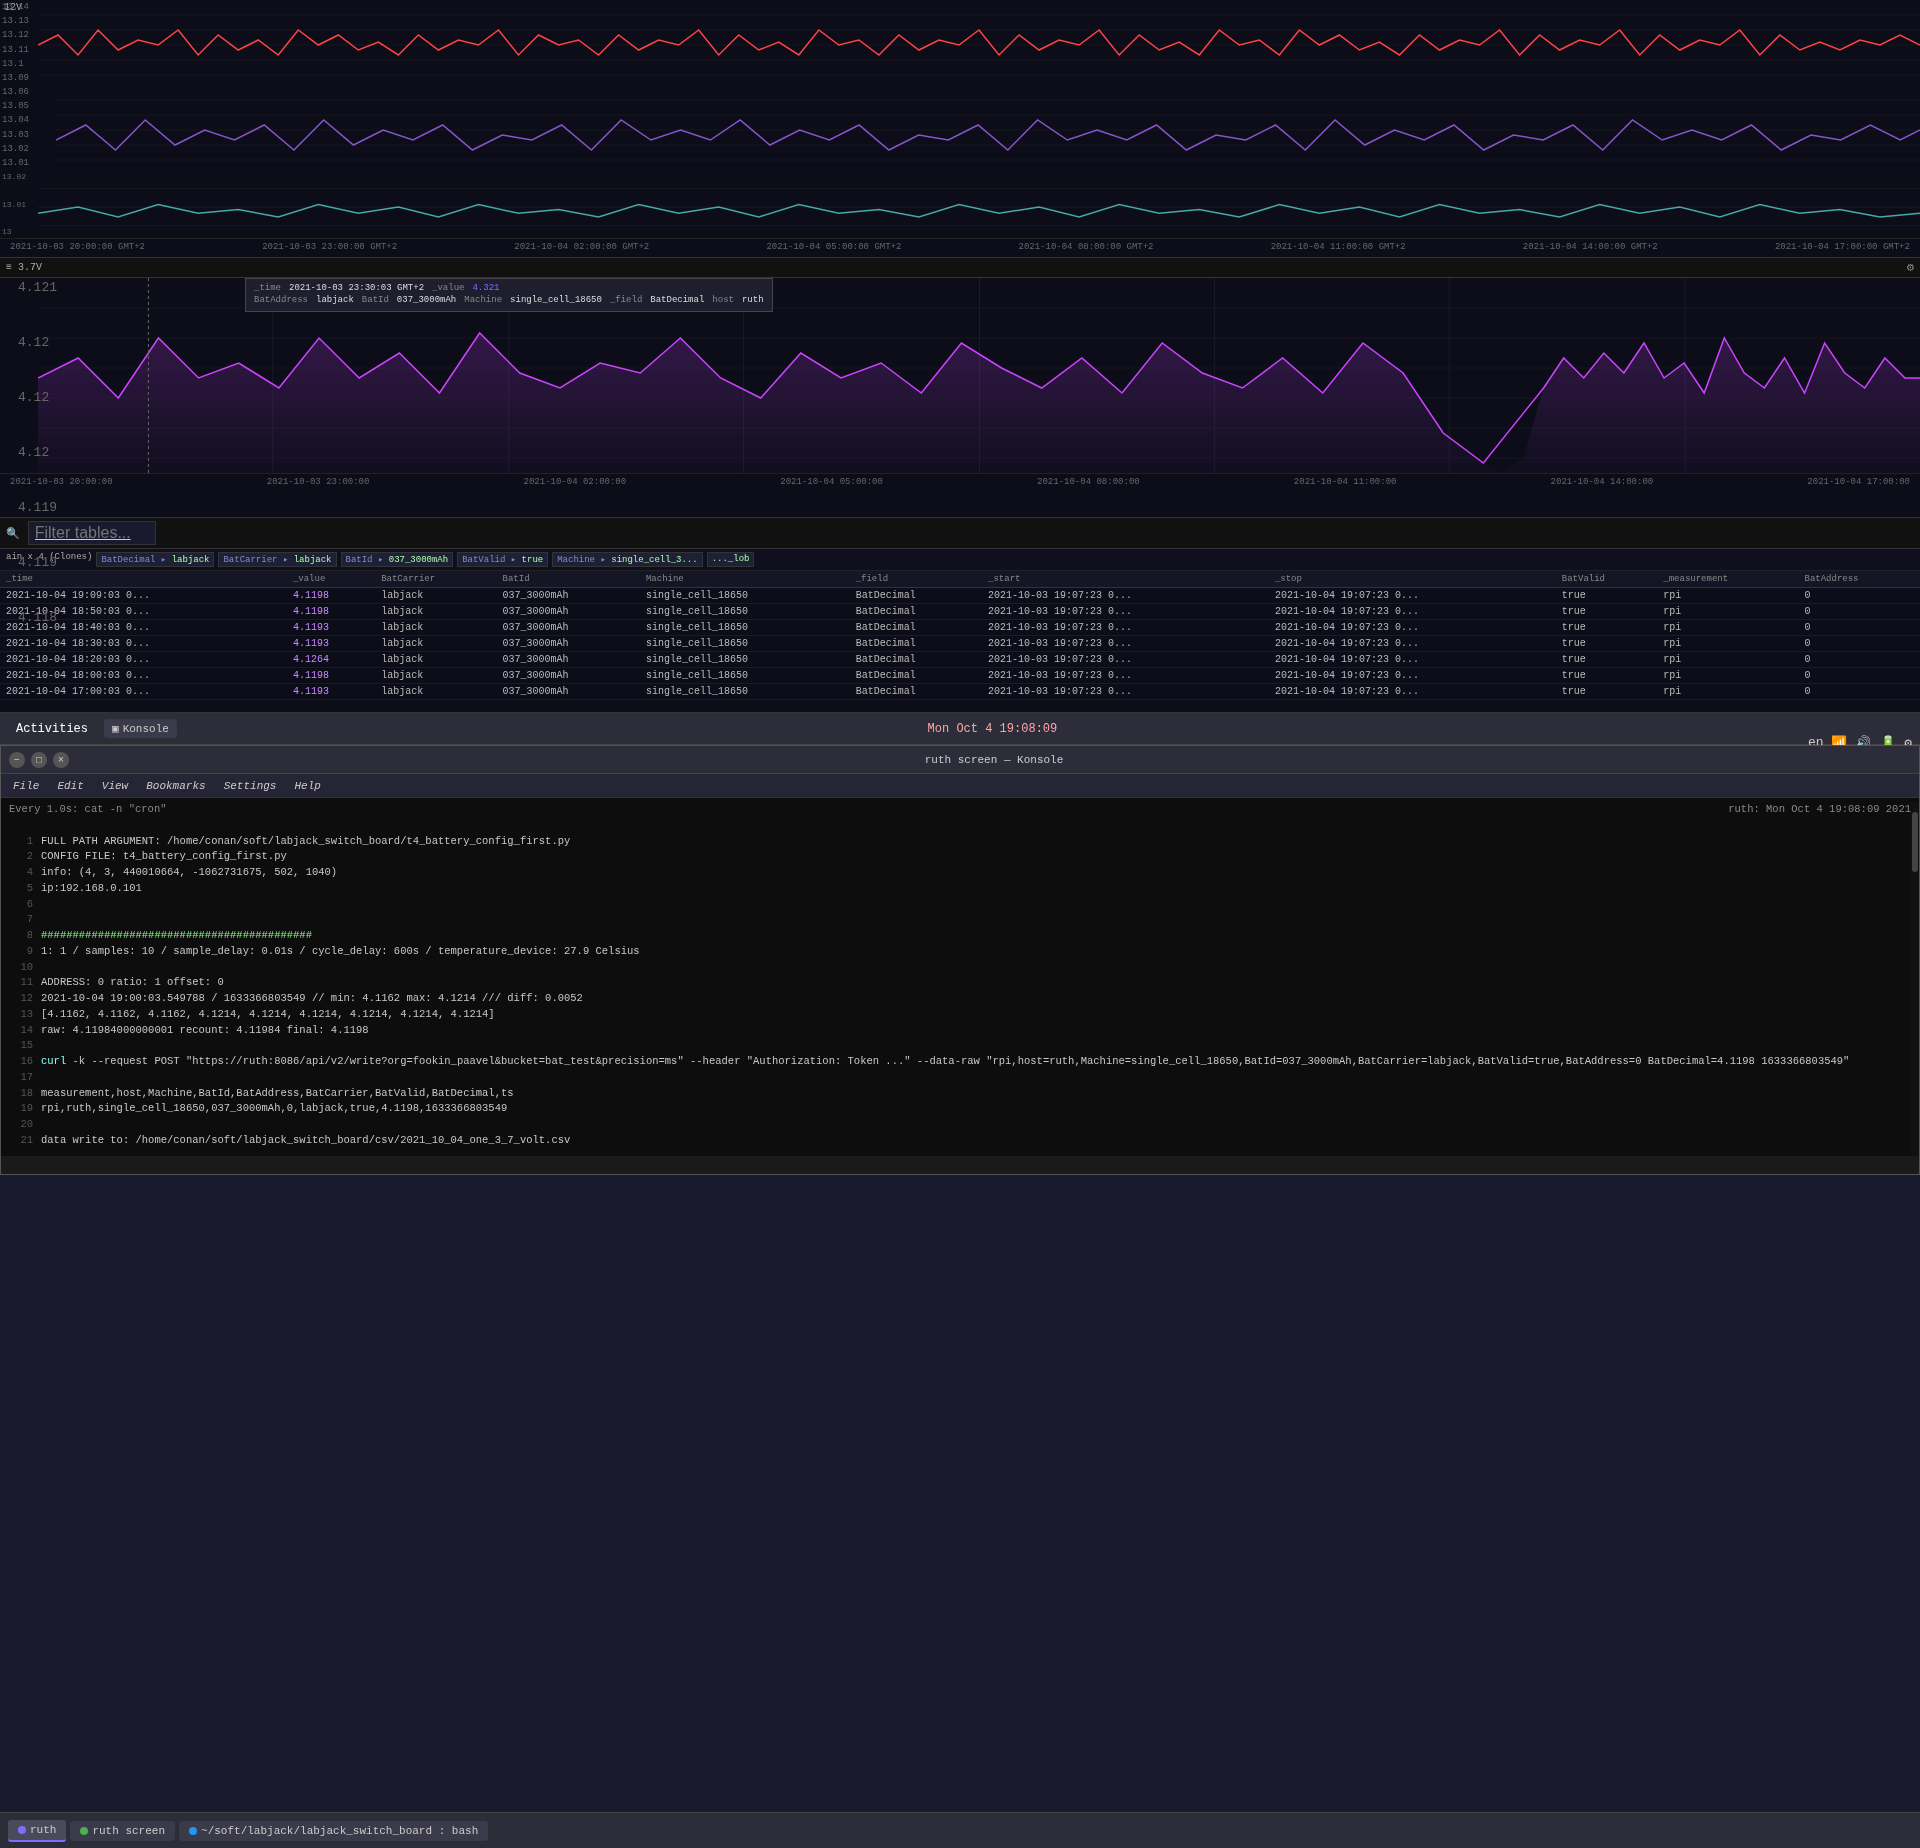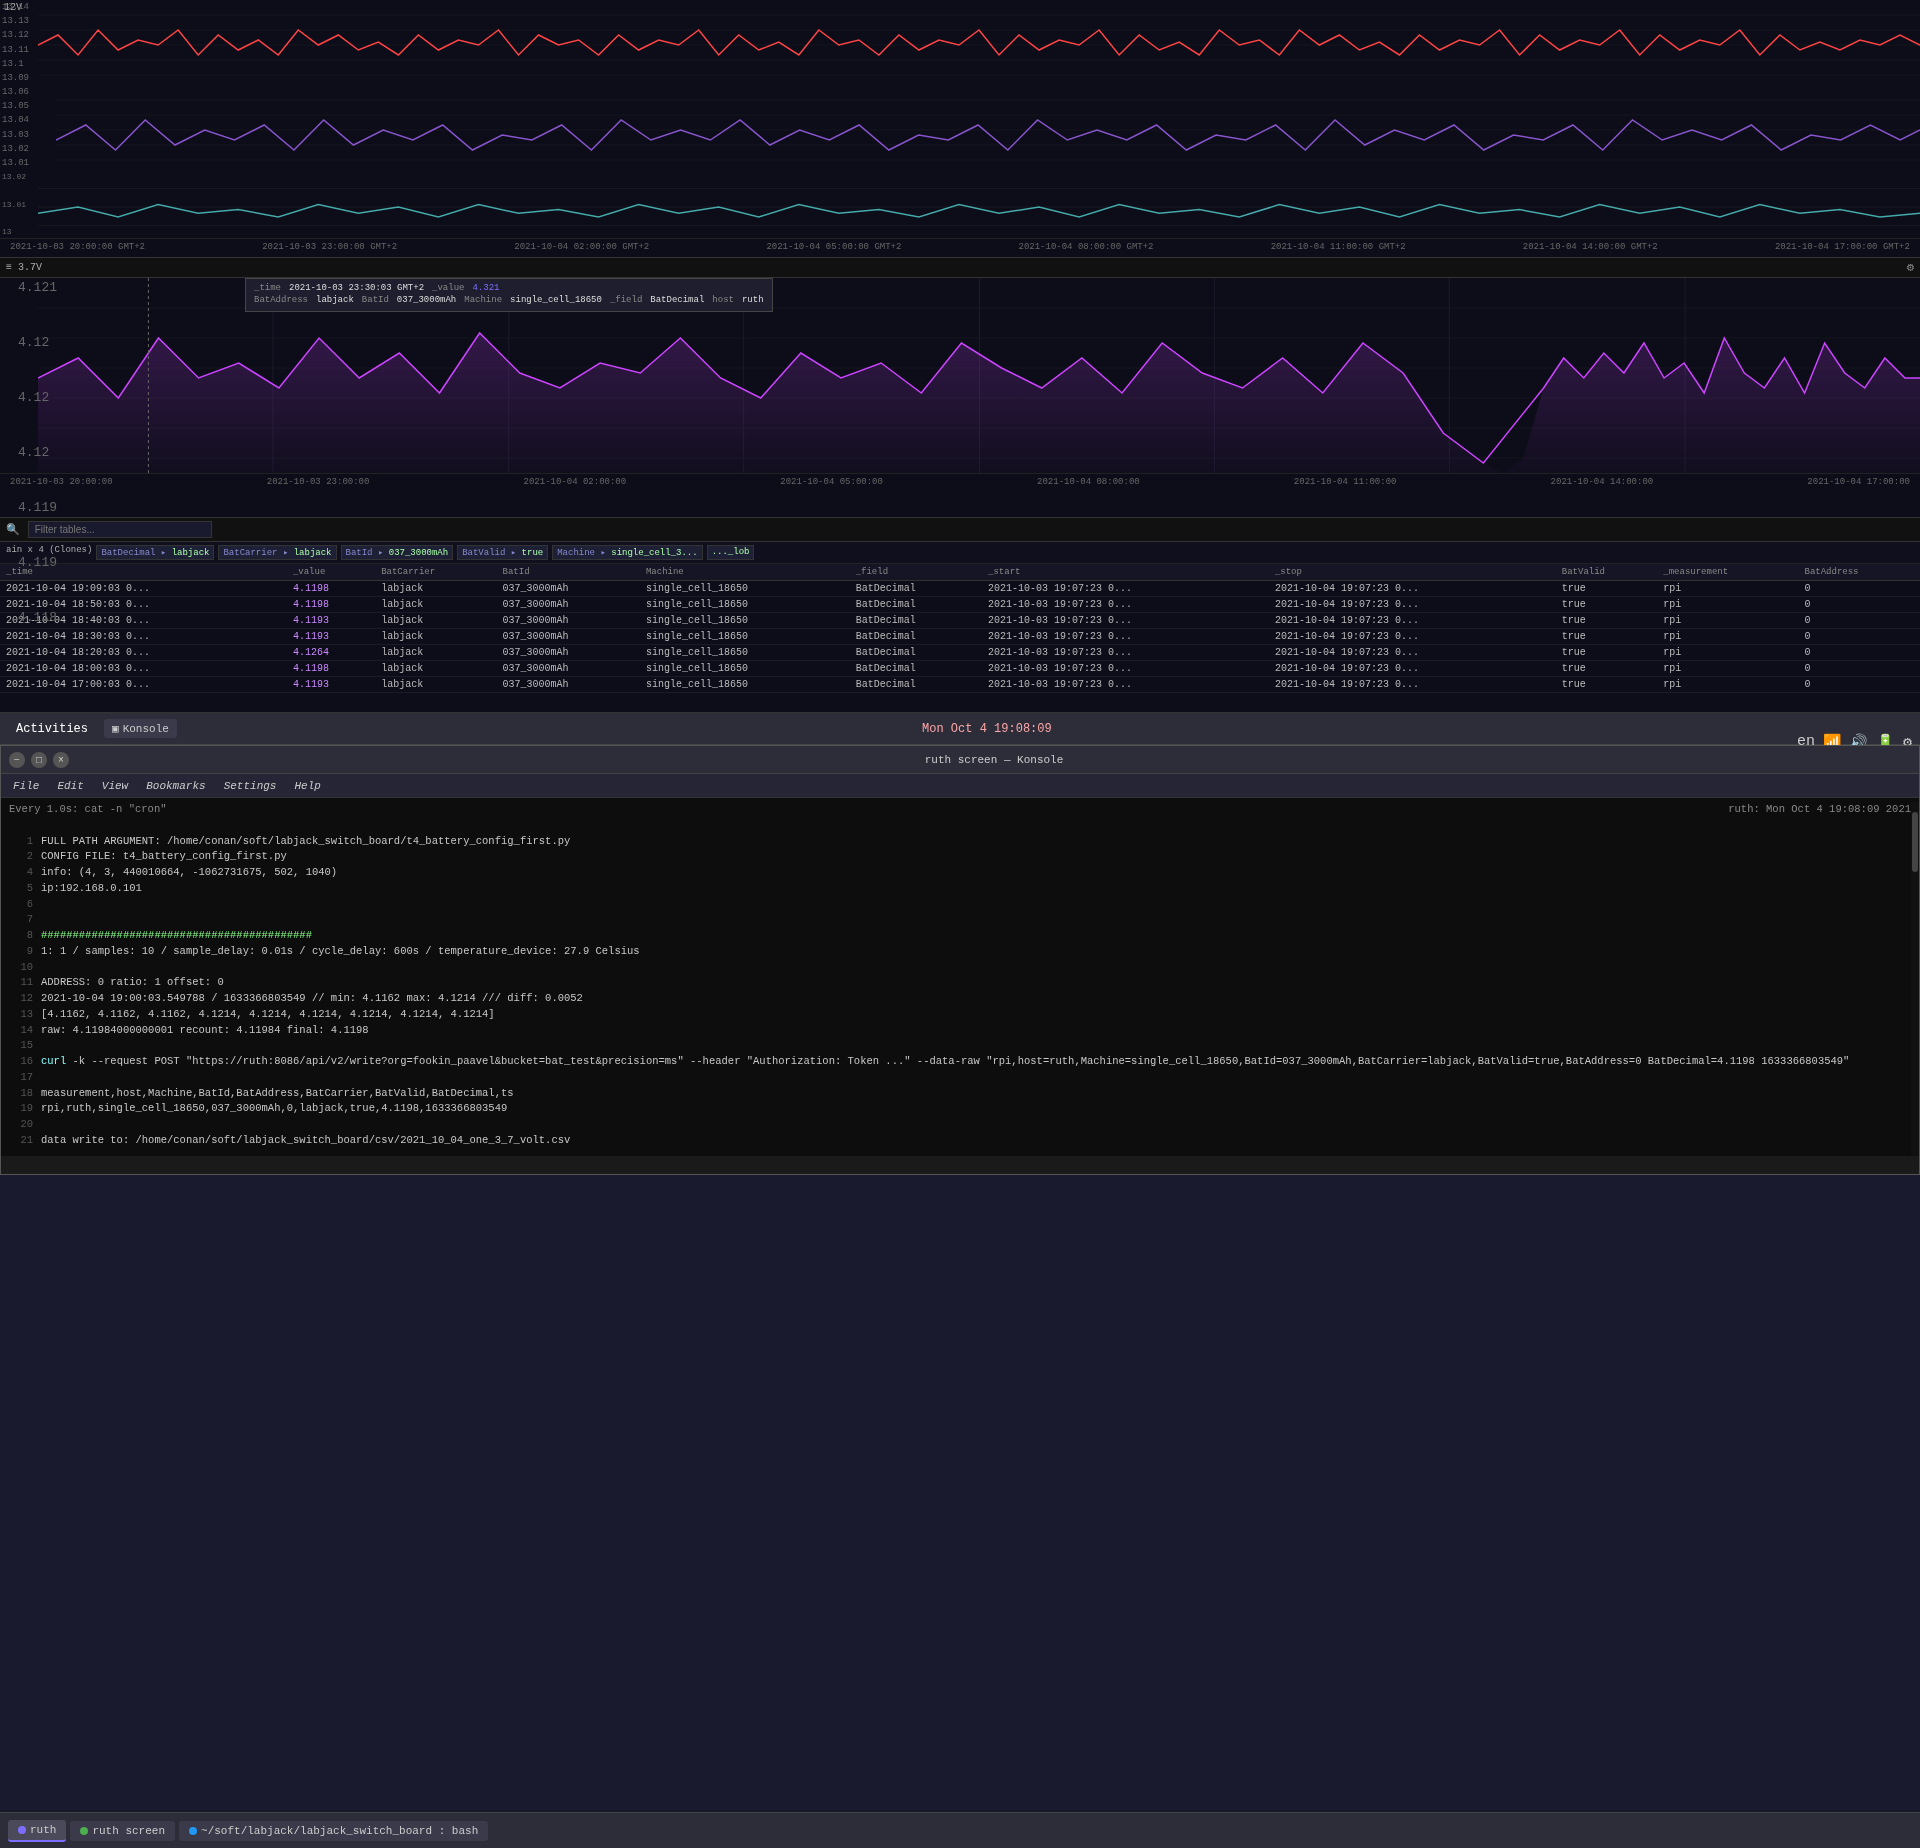--- a/index.html
+++ b/index.html
@@ -133,23 +133,24 @@
       background: #111;
       border-bottom: 1px solid #333;
       gap: 8px;
     }
 
     .filter-input {
       background: #1a1a2e;
       border: 1px solid #333;
       color: #ccc;
       padding: 2px 6px;
-      font-size: 10px;
-      width: 184px;
+      font-size: 16px;
+      width: 128px;
       outline: none;
+      text-decoration: underline;
     }
 
     .tag-row {
       display: flex;
       gap: 4px;
       flex-wrap: wrap;
       padding: 3px 6px;
       background: #0f0f1e;
       border-bottom: 1px solid #222;
       font-size: 9px;
@@ -223,22 +224,23 @@
     }
 
     .taskbar-clock {
       margin: 0 auto;
       color: #fca5a5;
       font-size: 12px;
     }
 
     .taskbar-right {
       display: flex;
+      align-items: center;
       gap: 8px;
-      font-size: 15px;
+      font-size: 13px;
       color: #ccc;
       margin-top: 28px;
     }
 
     
     #konsole-window {
       position: relative;
       background: #1a1a1a;
       border: 1px solid #555;
       margin: 0;

